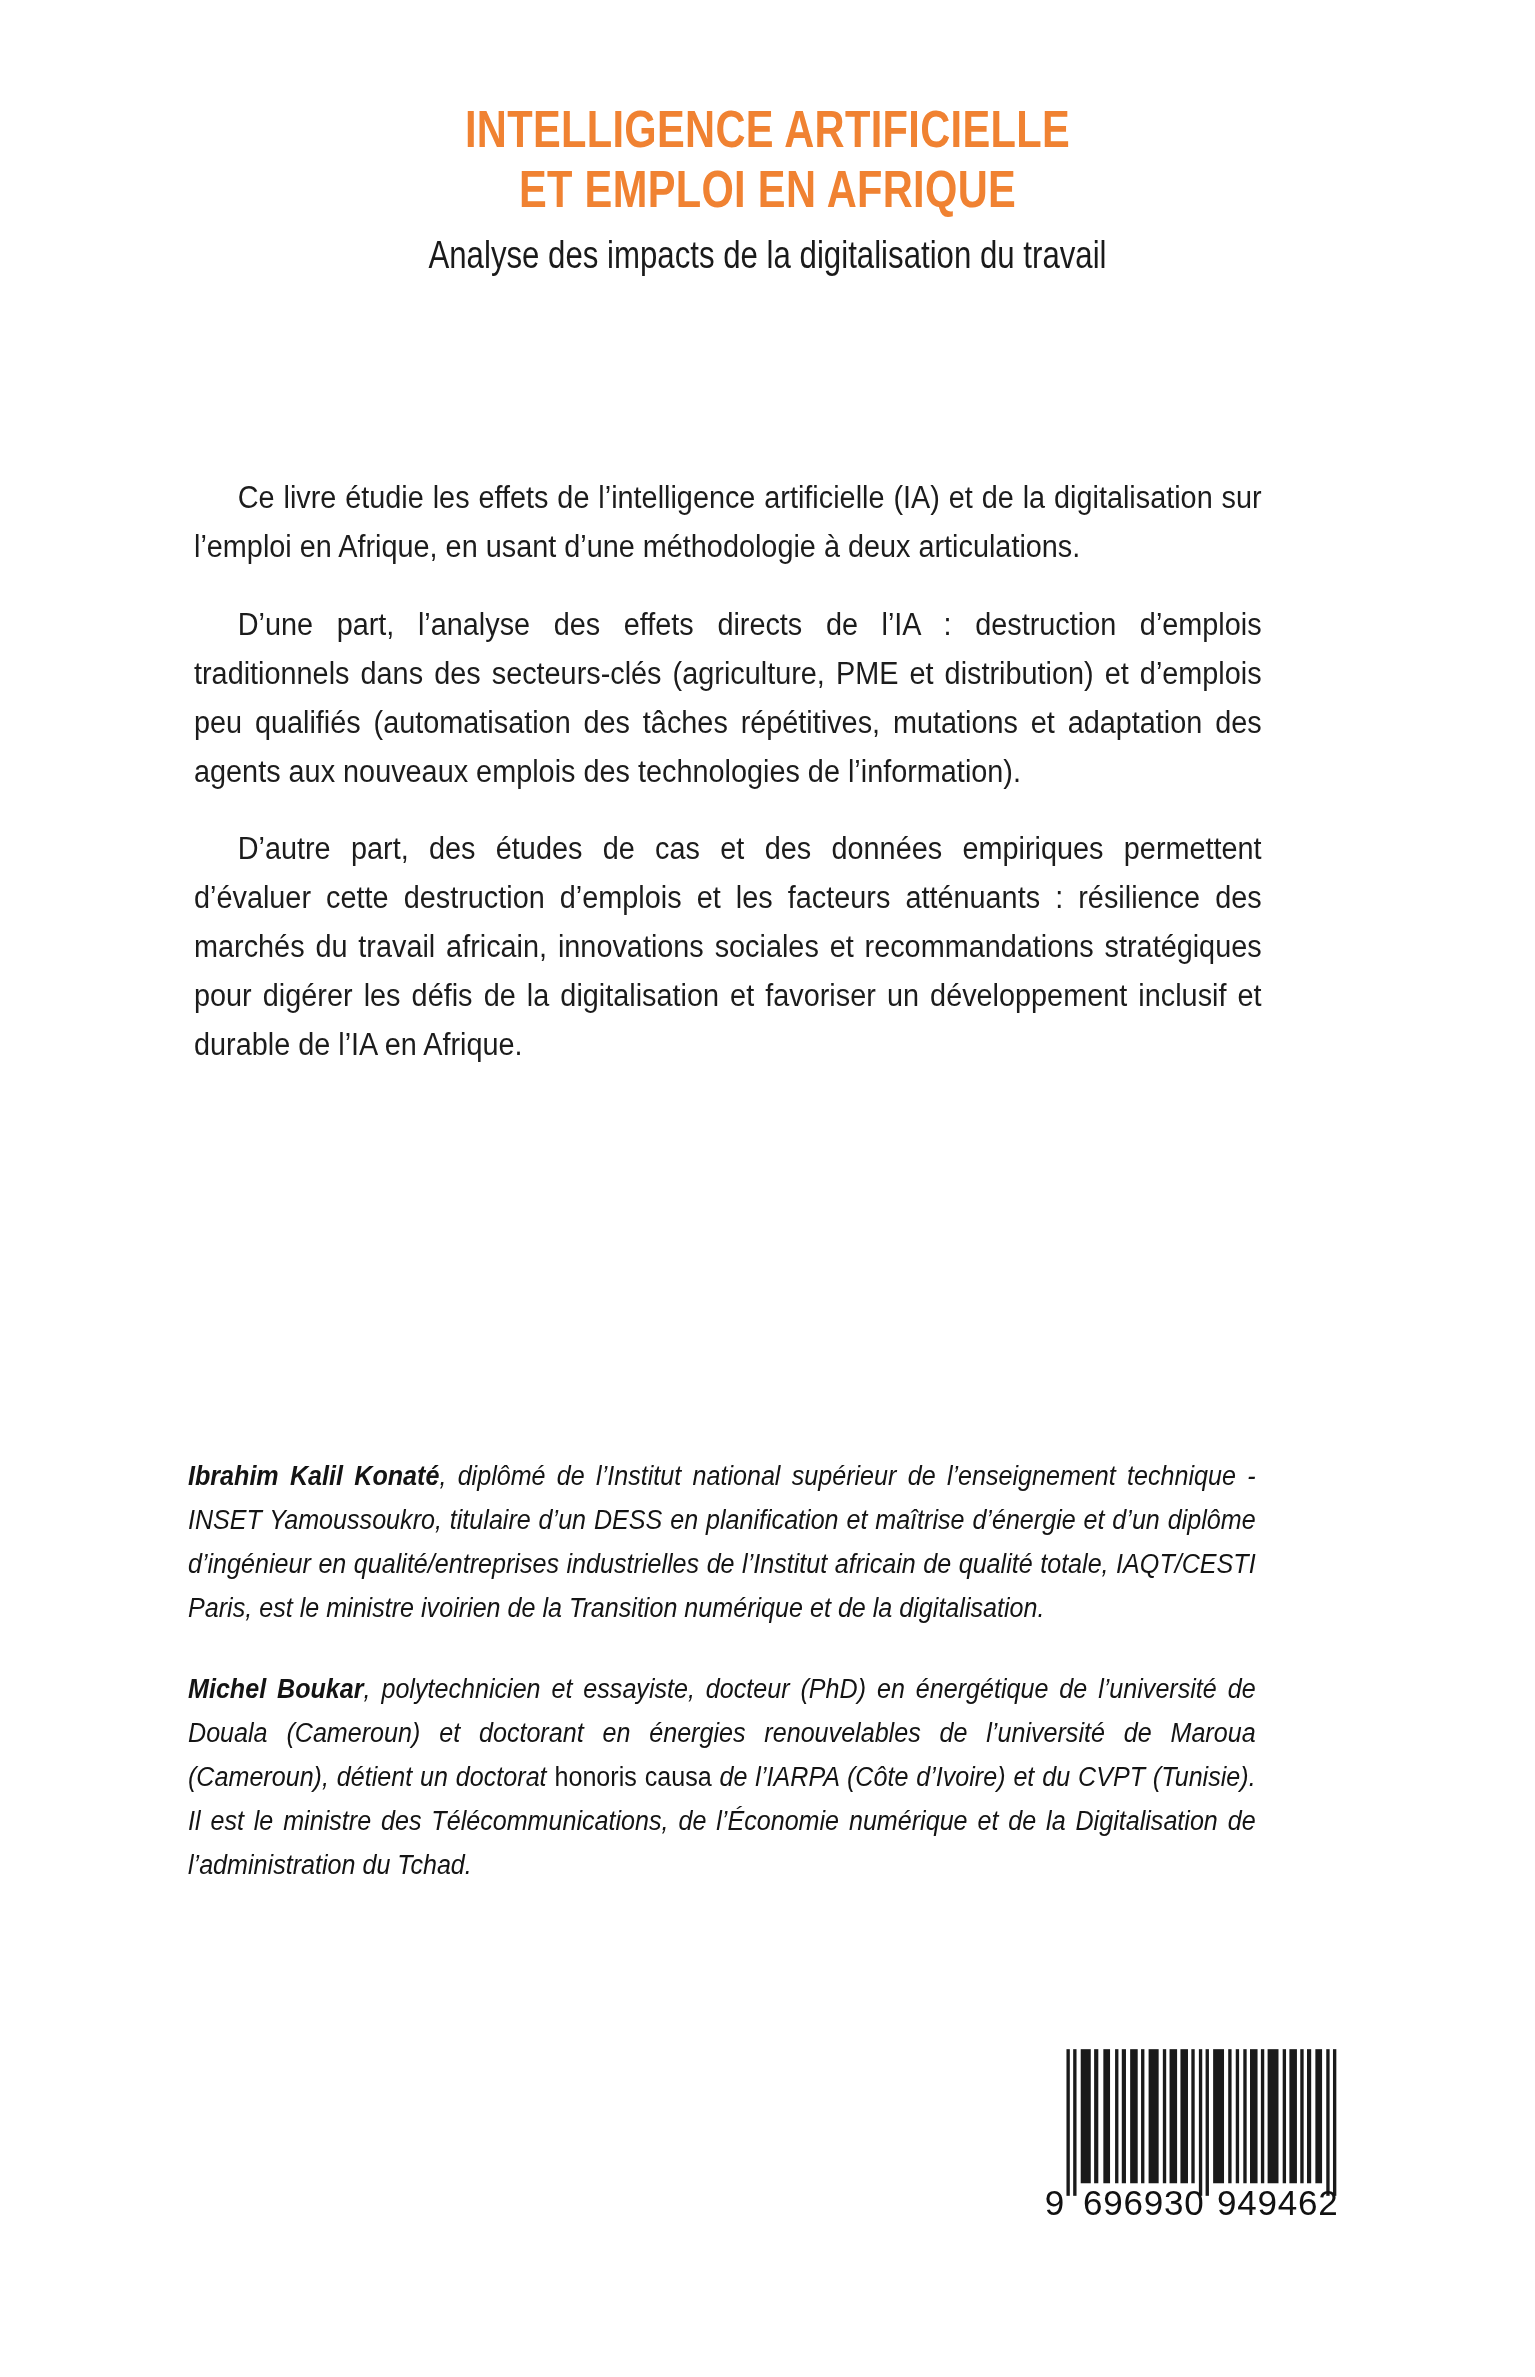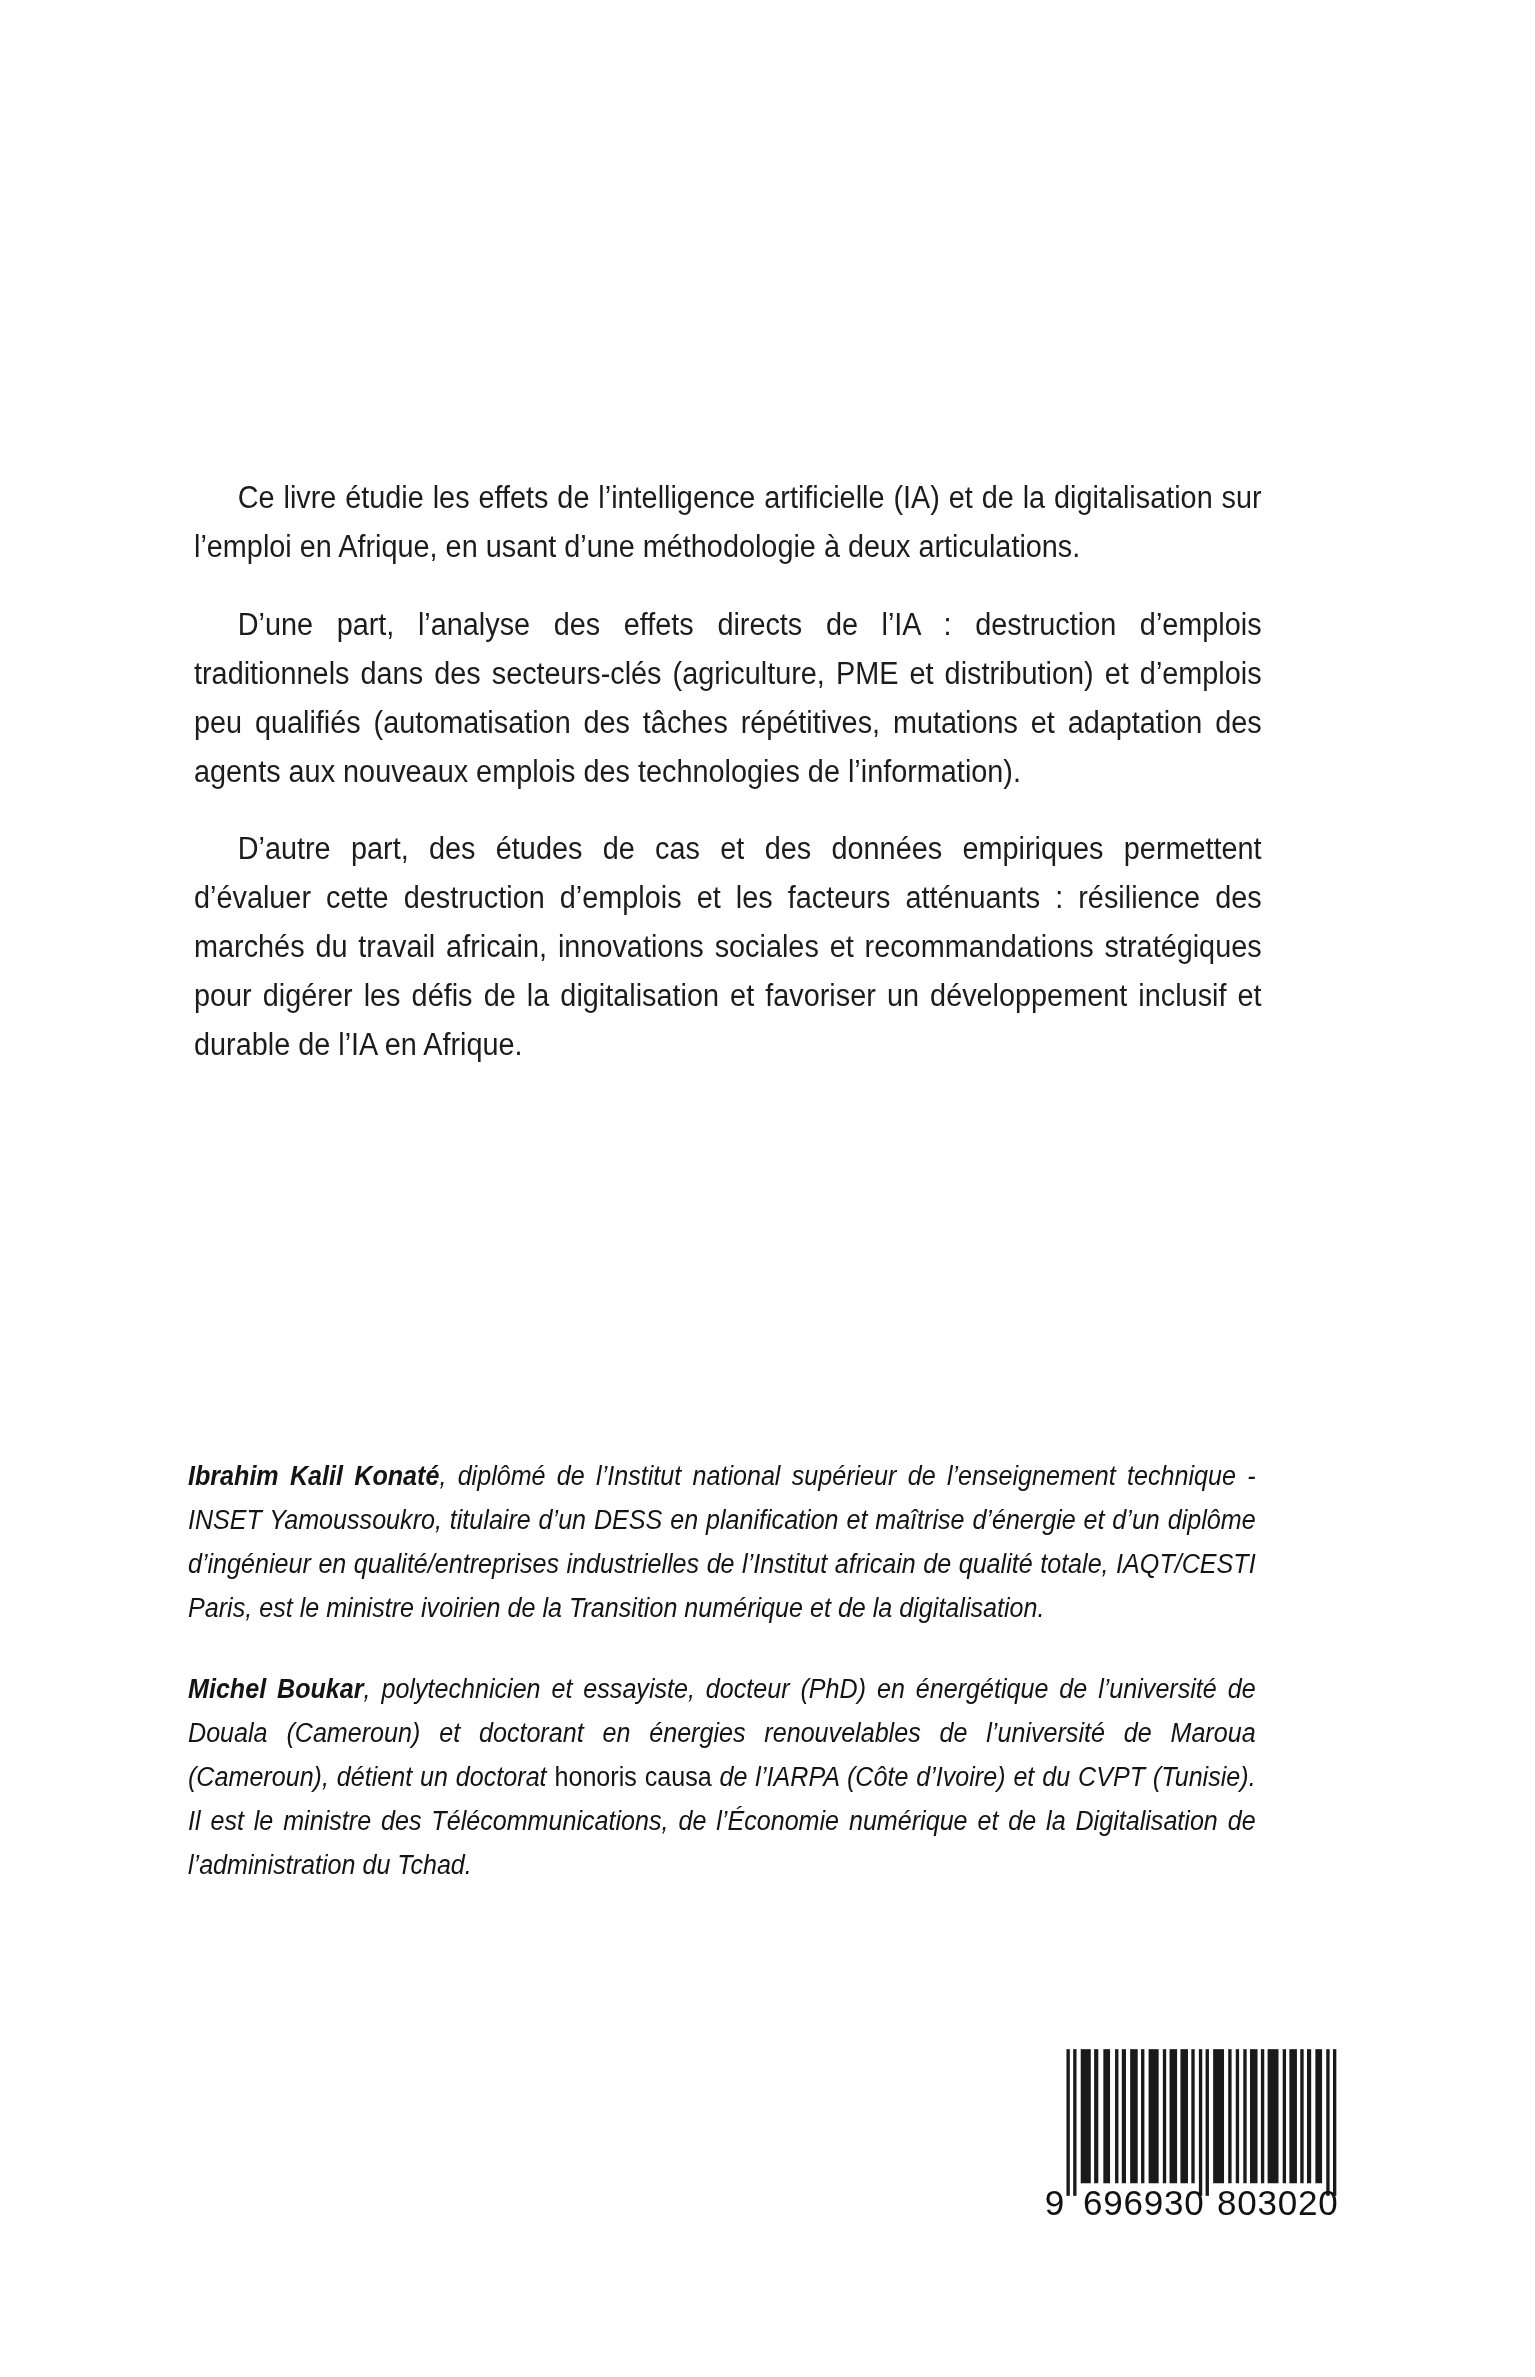--- a/index.html
+++ b/index.html
@@ -167,20 +167,25 @@
   }
   .bd-lead { position: absolute; left: 1.7px;  top: 0; }
   .bd-left { position: absolute; left: 40px; top: 0; }
   .bd-right{ position: absolute; left: 174px;top: 0; }
 </style>
 </head>
 <body>
 
 <div class="page">
 
+  <div class="title-block">
+    <span class="title-line">INTELLIGENCE ARTIFICIELLE</span>
+    <span class="title-line">ET EMPLOI EN AFRIQUE</span>
+    <span class="subtitle">Analyse des impacts de la digitalisation du travail</span>
+  </div>
 
   <div class="blurb">
     <p>Ce livre étudie les effets de l’intelligence artificielle (IA) et de la digitalisation sur l’emploi en Afrique, en usant d’une méthodologie à deux articulations.</p>
     <p>D’une part, l’analyse des effets directs de l’IA : destruction d’emplois traditionnels dans des secteurs-clés (agriculture, PME et distribution) et d’emplois peu qualifiés (automatisation des tâches répétitives, mutations et adaptation des agents aux nouveaux emplois des technologies de l’information).</p>
     <p>D’autre part, des études de cas et des données empiriques permettent d’évaluer cette destruction d’emplois et les facteurs atténuants : résilience des marchés du travail africain, innovations sociales et recommandations stratégiques pour digérer les défis de la digitalisation et favoriser un développement inclusif et durable de l’IA en Afrique.</p>
   </div>
 
   <div class="bios">
     <p>
       <span class="aname">Ibrahim Kalil Konaté</span><span>, diplômé de l’Institut national supérieur de l’enseignement technique - INSET Yamoussoukro, titulaire d’un DESS en planification et maîtrise d’énergie et d’un diplôme d’ingénieur en qualité/entreprises industrielles de l’Institut africain de qualité totale, IAQT/CESTI Paris, est le ministre ivoirien de la Transition numérique et de la digitalisation.</span><span class="roman"></span><span></span>
@@ -227,18 +232,18 @@
         <rect x="315" y="0" width="5" height="160"></rect>
         <rect x="325" y="0" width="8" height="160"></rect>
 
         <rect x="338" y="0" width="4" height="175"></rect>
         <rect x="346" y="0" width="4" height="175"></rect>
       </g>
     </svg>
     <div class="barcode-digits">
       <span class="bd-lead">9</span>
       <span class="bd-left">696930</span>
-      <span class="bd-right">803020</span>
+      <span class="bd-right">949462</span>
     </div>
   </div>
 
 </div>
 
 
 </body></html>

